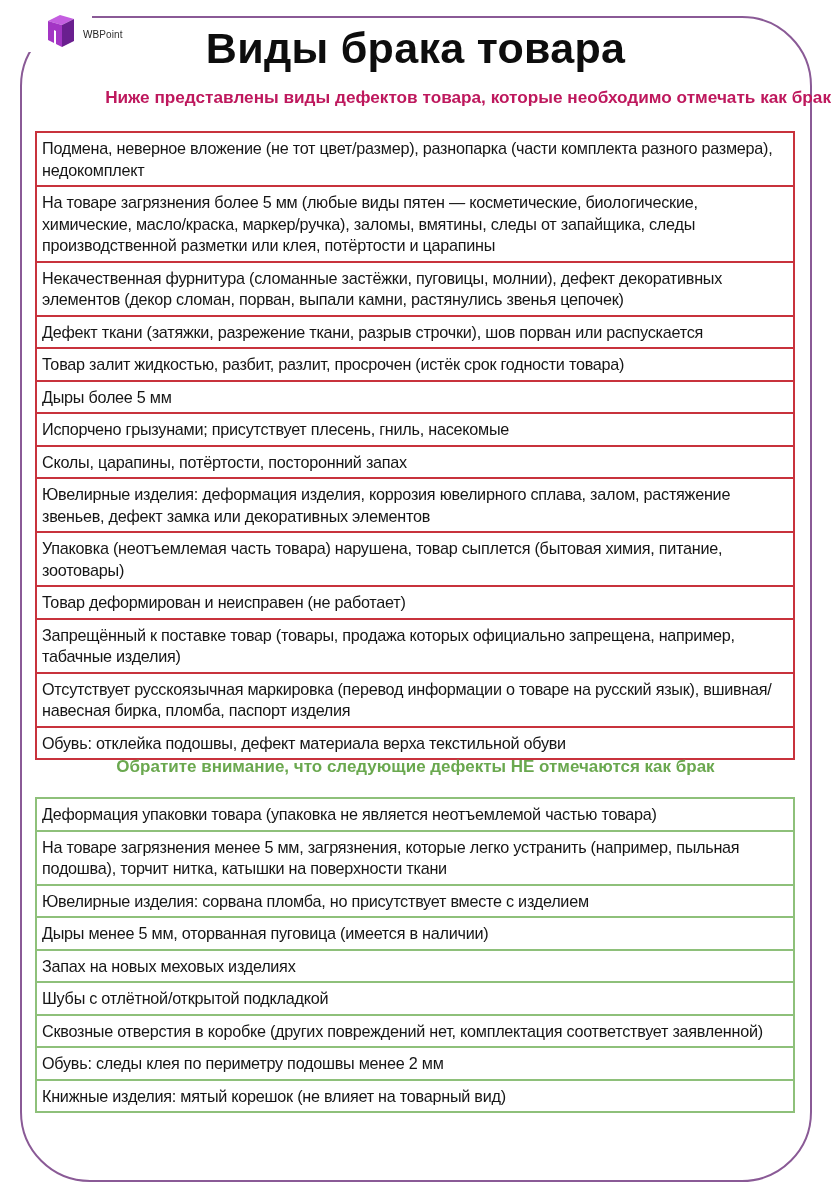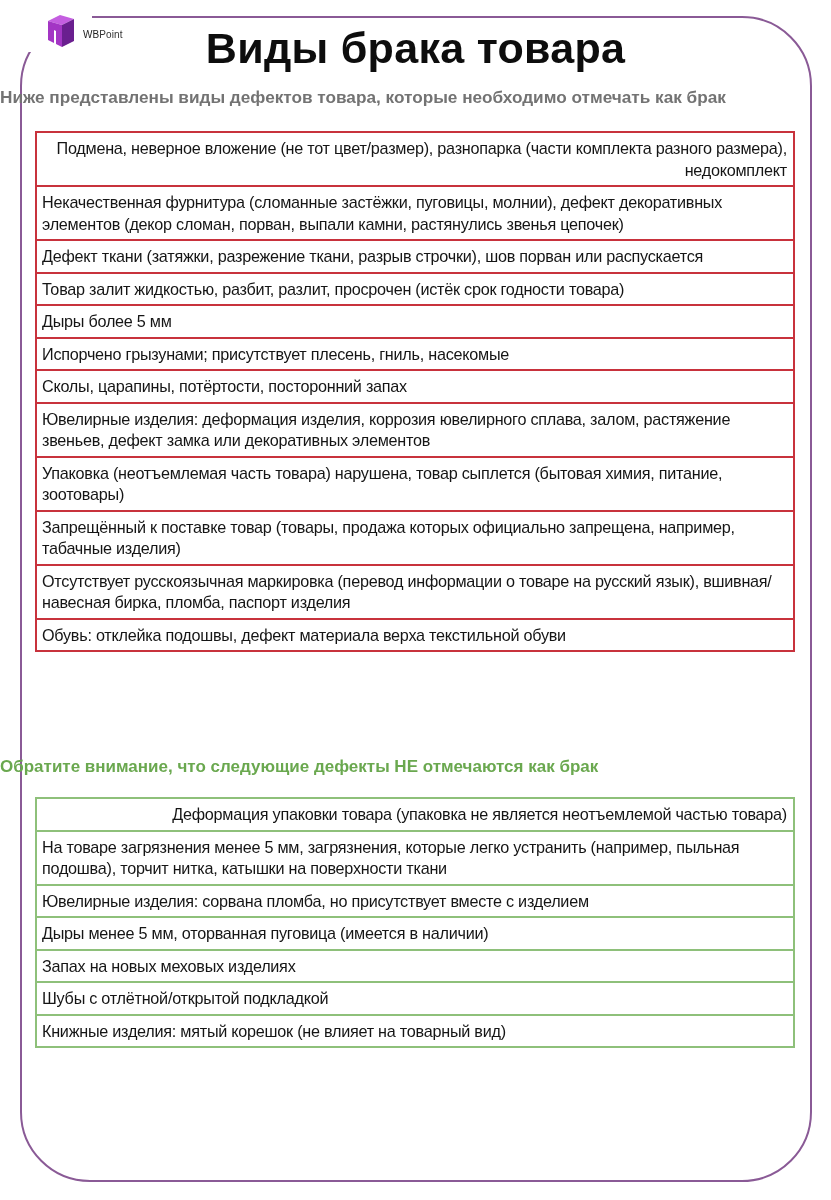--- a/index.html
+++ b/index.html
@@ -16,39 +16,39 @@
   .logo { position: absolute; left: 44px; top: 13px; width: 90px; height: 36px; }
   .logo-cube { position: absolute; left: 0; top: 0; width: 36px; height: 36px; }
   .logo-text { position: absolute; left: 39px; top: 16px; font-size: 10px; color: #333; letter-spacing: 0.1px; }
   .logo-text b { font-weight: 400; color: #222; }
 
   .title {
     position: absolute; left: 0; width: 831px; top: 24px; text-align: center;
     font-size: 43px; font-weight: 700; color: #0d0d0d; letter-spacing: 0.3px;
   }
   .subtitle {
-    position: absolute; left: 0; width: 831px; top: 87px; text-align: left;
-    font-size: 17.2px; font-weight: 700; color: #737373; white-space: nowrap;
+    position: absolute; left: 0; width: 831px; top: 87px; text-align: right;
+    font-size: 17.2px; font-weight: 700; color: #be185d; white-space: nowrap;
   }
   .note {
-    position: absolute; left: 0; width: 831px; top: 757px; 
+    position: absolute; left: 0; width: 831px; top: 757px; text-align: center;
     font-size: 17px; font-weight: 700; color: #6aa84f;
   }
 
   .tbl { position: absolute; left: 35px; width: 760px; box-sizing: border-box; }
   .tbl.red { top: 131px; border: 2px solid #c8323c; }
   .tbl.green { top: 797px; border: 2px solid #8ec07a; }
   .row {
     box-sizing: border-box; padding: 5px 6px 4px 5px;
     font-size: 16.2px; line-height: 21.5px; color: #151515;
     letter-spacing: -0.25px;
   }
   .red .row { border-top: 2px solid #c8323c; }
   .green .row { border-top: 2px solid #8ec07a; }
-  .row:first-child { border-top: none; text-align: right; }
+  .row:first-child { border-top: none; }
 </style>
 </head>
 <body>
 
 <div class="frame"></div>
 <div class="frame-gap"></div>
 
 <div class="logo">
   <svg class="logo-cube" viewBox="0 0 36 36">
     <polygon points="4,8 16,2 30,6 18,12" fill="#c45ee0"></polygon>
@@ -56,36 +56,40 @@
     <polygon points="18,12 30,6 30,28 18,34" fill="#6a1f8f"></polygon>
   </svg>
   <span class="logo-text"><b>WB</b><span>Point</span></span>
 </div>
 
 <div class="title">Виды брака товара</div>
 <div class="subtitle">Ниже представлены виды дефектов товара, которые необходимо отмечать как брак</div>
 
 <div class="tbl red">
   <div class="row">Подмена, неверное вложение (не тот цвет/размер), разнопарка (части комплекта разного размера), недокомплект</div>
+  <div class="row">На товаре загрязнения более 5 мм (любые виды пятен — косметические, биологические, химические, масло/краска, маркер/ручка), заломы, вмятины, следы от запайщика, следы производственной разметки или клея, потёртости и царапины</div>
   <div class="row">Некачественная фурнитура (сломанные застёжки, пуговицы, молнии), дефект декоративных элементов (декор сломан, порван, выпали камни, растянулись звенья цепочек)</div>
   <div class="row">Дефект ткани (затяжки, разрежение ткани, разрыв строчки), шов порван или распускается</div>
   <div class="row">Товар залит жидкостью, разбит, разлит, просрочен (истёк срок годности товара)</div>
   <div class="row">Дыры более 5 мм</div>
   <div class="row">Испорчено грызунами; присутствует плесень, гниль, насекомые</div>
   <div class="row">Сколы, царапины, потёртости, посторонний запах</div>
   <div class="row">Ювелирные изделия: деформация изделия, коррозия ювелирного сплава, залом, растяжение звеньев, дефект замка или декоративных элементов</div>
   <div class="row">Упаковка (неотъемлемая часть товара) нарушена, товар сыплется (бытовая химия, питание, зоотовары)</div>
+  <div class="row">Товар деформирован и неисправен (не работает)</div>
   <div class="row">Запрещённый к поставке товар (товары, продажа которых официально запрещена, например, табачные изделия)</div>
   <div class="row">Отсутствует русскоязычная маркировка (перевод информации о товаре на русский язык), вшивная/навесная бирка, пломба, паспорт изделия</div>
   <div class="row">Обувь: отклейка подошвы, дефект материала верха текстильной обуви</div>
 </div>
 
 <div class="note">Обратите внимание, что следующие дефекты НЕ отмечаются как брак</div>
 
 <div class="tbl green">
   <div class="row">Деформация упаковки товара (упаковка не является неотъемлемой частью товара)</div>
   <div class="row">На товаре загрязнения менее 5 мм, загрязнения, которые легко устранить (например, пыльная подошва), торчит нитка, катышки на поверхности ткани</div>
   <div class="row">Ювелирные изделия: сорвана пломба, но присутствует вместе с изделием</div>
   <div class="row">Дыры менее 5 мм, оторванная пуговица (имеется в наличии)</div>
   <div class="row">Запах на новых меховых изделиях</div>
   <div class="row">Шубы с отлётной/открытой подкладкой</div>
+  <div class="row">Сквозные отверстия в коробке (других повреждений нет, комплектация соответствует заявленной)</div>
+  <div class="row">Обувь: следы клея по периметру подошвы менее 2 мм</div>
   <div class="row">Книжные изделия: мятый корешок (не влияет на товарный вид)</div>
 </div>
 
 </body></html>

